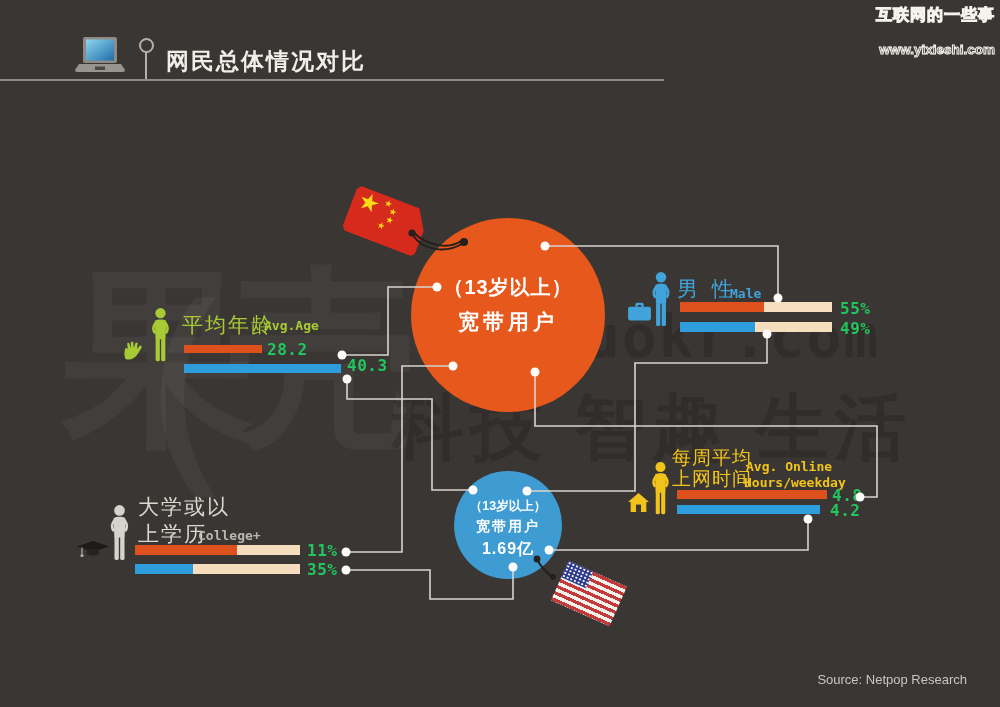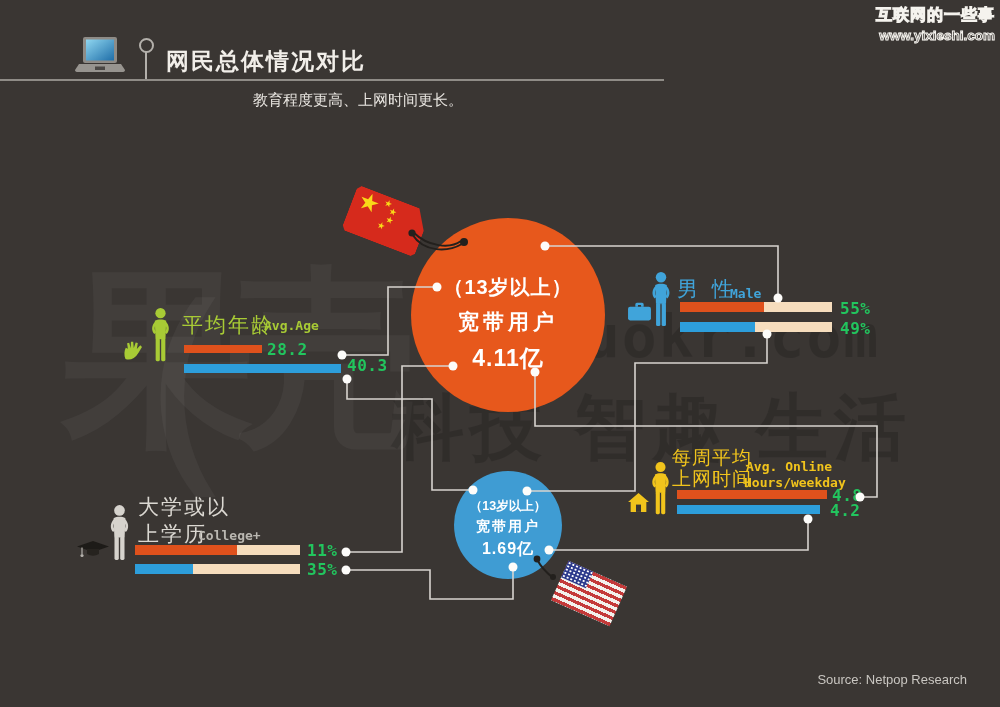--- a/index.html
+++ b/index.html
@@ -12,21 +12,21 @@
   .wm{position:absolute;font-weight:bold;pointer-events:none;white-space:nowrap;}
   .wm-paren{left:18px;top:228px;font-size:225px;color:rgba(255,255,255,0.045);}
   .wm-logo{left:62px;top:232px;font-size:192px;letter-spacing:-28px;color:rgba(255,255,255,0.045);}
   .wm-domain{left:548px;top:303px;font-size:58px;letter-spacing:2px;color:rgba(0,0,0,0.16);}
   .wm-slogan{left:392px;top:380px;font-size:72px;letter-spacing:6px;color:rgba(0,0,0,0.16);}
 
   
   .brand{position:absolute;right:5px;top:5px;text-align:right;z-index:7;}
   .brand-name{font-size:16px;font-weight:bold;letter-spacing:1px;color:#3a3633;
               -webkit-text-stroke:1.1px #f5f3ee;}
-  .brand-url{font-size:13.5px;font-weight:bold;margin-top:2px;color:#3a3633;
+  .brand-url{font-size:13.5px;font-weight:bold;margin-top:16px;color:#3a3633;
              -webkit-text-stroke:1px #f5f3ee;}
   .page-title{left:166px;top:46px;font-size:23px;font-weight:bold;letter-spacing:2px;color:#f1eee9;}
   .title-rule{left:0;top:79px;width:664px;height:2px;background:#8f8c87;}
   .pin-head{left:139px;top:38px;width:11px;height:11px;border:2px solid #b3b0ab;border-radius:50%;}
   .pin-stem{left:145px;top:52px;width:2px;height:28px;background:#b3b0ab;}
   .subtitle{left:253px;top:90px;font-size:15px;line-height:19.5px;color:#e9e6e1;}
 
   
   .bubble{position:absolute;border-radius:50%;color:#fff;text-align:center;font-weight:bold;z-index:2;}
   .bubble-cn{left:411px;top:218px;width:194px;height:194px;background:#e7581c;}
@@ -90,38 +90,36 @@
     <rect x="11" y="1" width="34" height="26" rx="2" fill="#8e8b86"></rect>
     <rect x="14" y="3.5" width="28" height="21" fill="url(#scr)"></rect>
     <path d="M7,28 L49,28 L53,34 Q53,36 50,36 L6,36 Q3,36 3,34 Z" fill="#97948f"></path>
     <rect x="23" y="30.5" width="10" height="3.5" fill="#4a4744"></rect>
   </svg>
   <div class="abs pin-head"></div>
   <div class="abs pin-stem"></div>
   <div class="abs page-title">网民总体情况对比</div>
   <div class="abs title-rule"></div>
   <div class="abs subtitle">
-    <div>教育程度更高、上网时间更长。</div>
   </div>
 
   <div class="tag-cn">
     <span class="star-big">★</span>
     <span class="star-s" style="left:31px;top:2px">★</span>
     <span class="star-s" style="left:38px;top:8px">★</span>
     <span class="star-s" style="left:38px;top:17px">★</span>
     <span class="star-s" style="left:32px;top:25px">★</span>
   </div>
   <div class="tag-us">
     <div class="canton"></div>
   </div>
 
   <div class="bubble bubble-cn">
     <div class="l1">（13岁以上）</div>
     <div class="l2">宽带用户</div>
-    <div class="l3">4.11亿</div>
   </div>
   <div class="bubble bubble-us">
     <div class="l1">（13岁以上）</div>
     <div class="l2">宽带用户</div>
     <div class="l3">1.69亿</div>
   </div>
 
   <svg class="icon green" style="left:149px;top:307px;color:#a8cb35" width="23" height="57" viewBox="0 0 24 60">
     <g fill="currentColor">
       <circle cx="12" cy="6.5" r="5.4"></circle>

